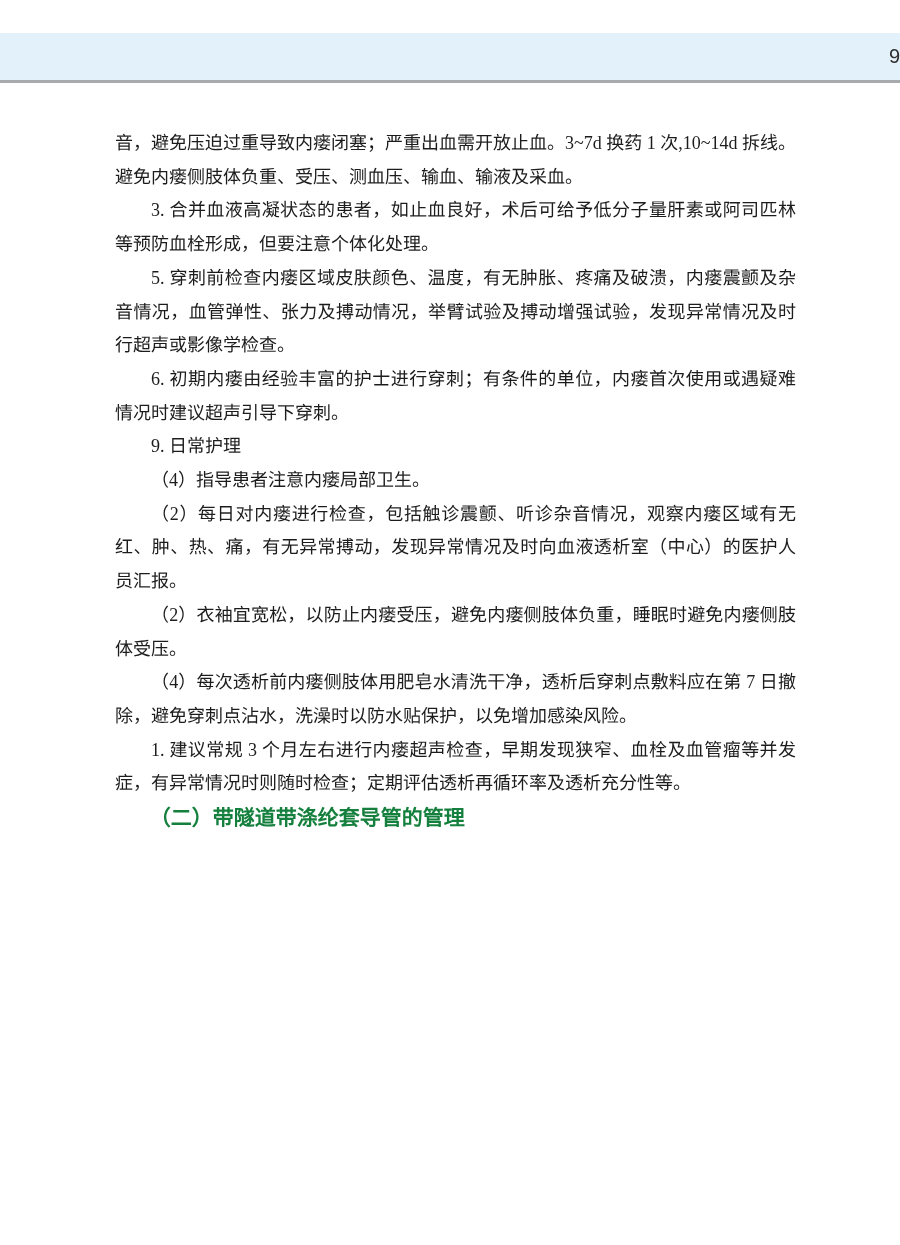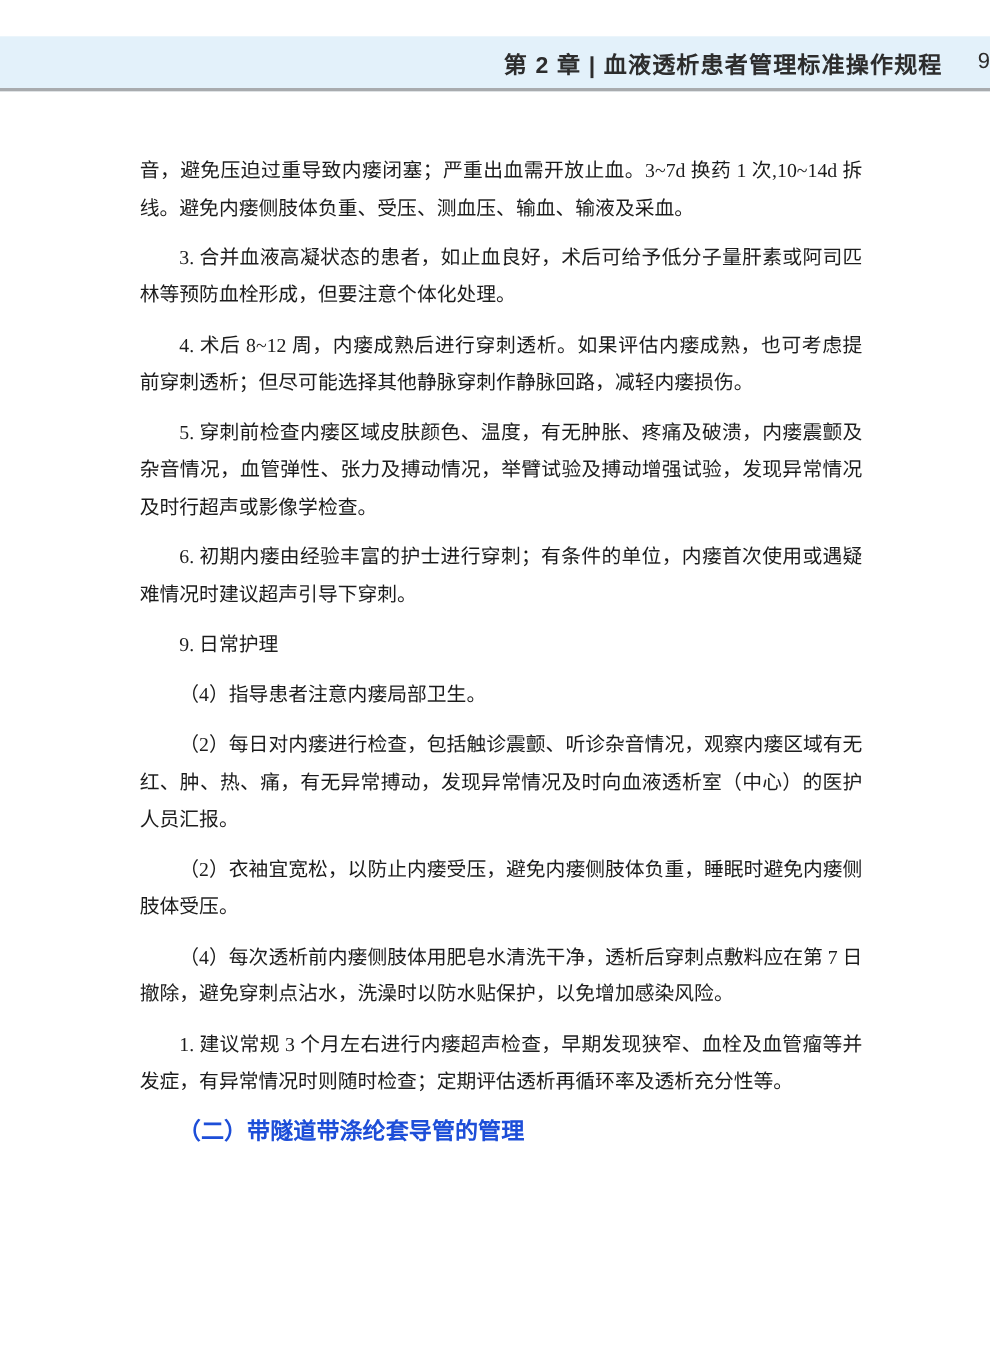--- a/index.html
+++ b/index.html
@@ -46,56 +46,54 @@
   }
   
   .content {
     position: absolute;
     top: 127px;
     left: 115px;
     width: 681px;
     color: #1c1c1c;
   }
   .content p {
-    margin: 12px;
+    margin: 0;
     font-size: 18px;
     line-height: 33.7px;
     text-align: justify;
     text-justify: inter-ideograph;
     line-break: strict;
   }
   .content p.indent {
     text-indent: 2em;
   }
   .content p.heading {
     font-family: "Liberation Sans", sans-serif;
     font-weight: bold;
     font-size: 21px;
     line-height: 34px;
-    color: #1d4ed8;
+    color: #15803d;
     text-indent: 1.65em;
     text-align: left;
   }
 </style>
 </head>
 <body>
 
 <div class="page">
 
   <header class="header-bar">
-    <span class="chapter-title">第 2 章 | 血液透析患者管理标准操作规程</span>
     <span class="page-number">9</span>
 
   </header>
 
   <main class="content" id="content">
 
   <p class="plain">音，避免压迫过重导致内瘘闭塞；严重出血需开放止血。3~7d 换药 1 次,10~14d 拆线。避免内瘘侧肢体负重、受压、测血压、输血、输液及采血。</p>
       <p class="indent">3. 合并血液高凝状态的患者，如止血良好，术后可给予低分子量肝素或阿司匹林等预防血栓形成，但要注意个体化处理。</p>
-      <p class="indent">4. 术后 8~12 周，内瘘成熟后进行穿刺透析。如果评估内瘘成熟，也可考虑提前穿刺透析；但尽可能选择其他静脉穿刺作静脉回路，减轻内瘘损伤。</p>
       <p class="indent">5. 穿刺前检查内瘘区域皮肤颜色、温度，有无肿胀、疼痛及破溃，内瘘震颤及杂音情况，血管弹性、张力及搏动情况，举臂试验及搏动增强试验，发现异常情况及时行超声或影像学检查。</p>
       <p class="indent">6. 初期内瘘由经验丰富的护士进行穿刺；有条件的单位，内瘘首次使用或遇疑难情况时建议超声引导下穿刺。</p>
       <p class="indent">9. 日常护理</p>
       <p class="indent">（4）指导患者注意内瘘局部卫生。</p>
       <p class="indent">（2）每日对内瘘进行检查，包括触诊震颤、听诊杂音情况，观察内瘘区域有无红、肿、热、痛，有无异常搏动，发现异常情况及时向血液透析室（中心）的医护人员汇报。</p>
       <p class="indent">（2）衣袖宜宽松，以防止内瘘受压，避免内瘘侧肢体负重，睡眠时避免内瘘侧肢体受压。</p>
       <p class="indent">（4）每次透析前内瘘侧肢体用肥皂水清洗干净，透析后穿刺点敷料应在第 7 日撤除，避免穿刺点沾水，洗澡时以防水贴保护，以免增加感染风险。</p>
       <p class="indent">1. 建议常规 3 个月左右进行内瘘超声检查，早期发现狭窄、血栓及血管瘤等并发症，有异常情况时则随时检查；定期评估透析再循环率及透析充分性等。</p>
       <p class="heading">（二）带隧道带涤纶套导管的管理</p>
     </main>

